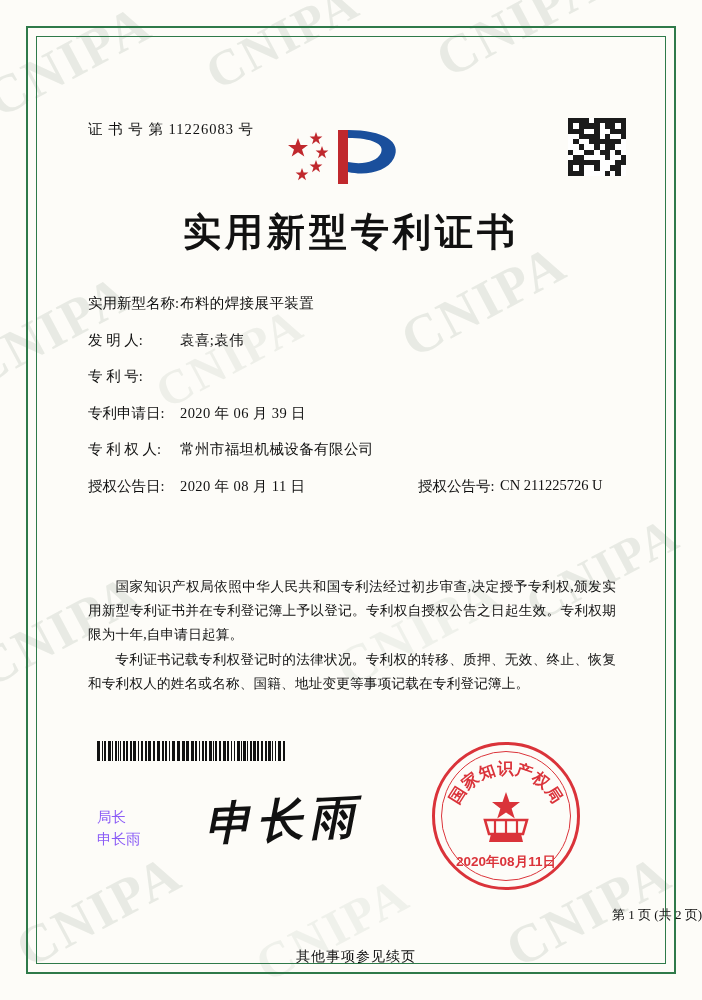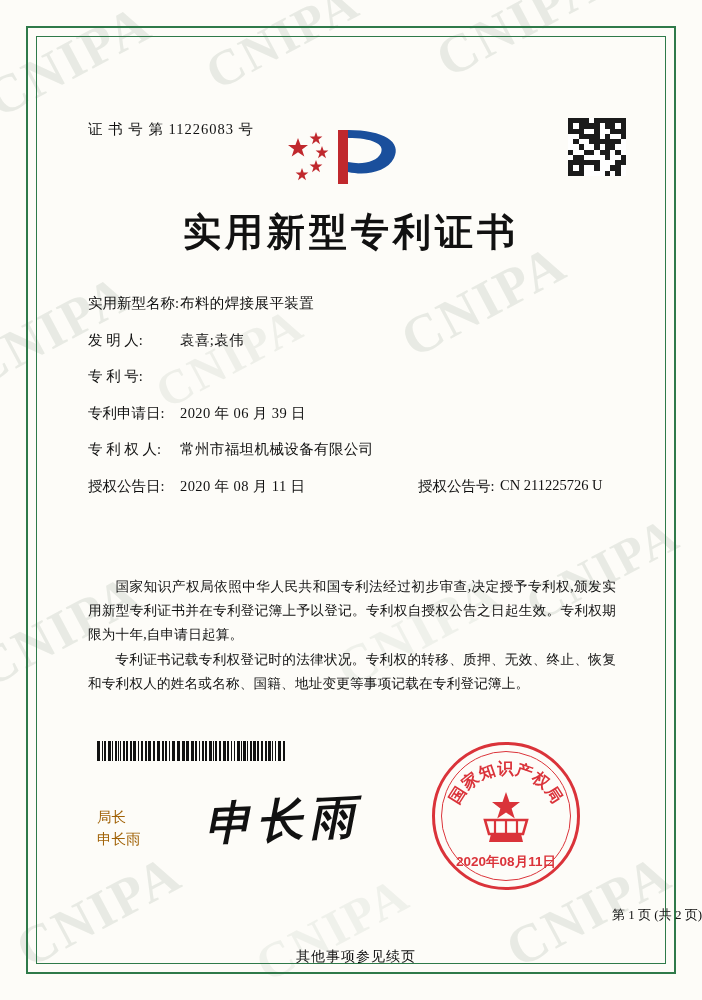--- a/index.html
+++ b/index.html
@@ -160,21 +160,21 @@
     align-items: stretch;
   }
   .barcode i { background: #111; }
 
   
   .sig-label {
     position: absolute;
     left: 97px; top: 806px;
     font-size: 14.5px;
     line-height: 22px;
-    color: #a16207;
+    color: #8b5cf6;
   }
   .sig-hand {
     position: absolute;
     left: 205px; top: 790px;
     font-size: 46px;
     font-family: "Liberation Serif", serif;
     color: #111;
     letter-spacing: 6px;
     transform: rotate(-3deg);
     font-weight: bold;

